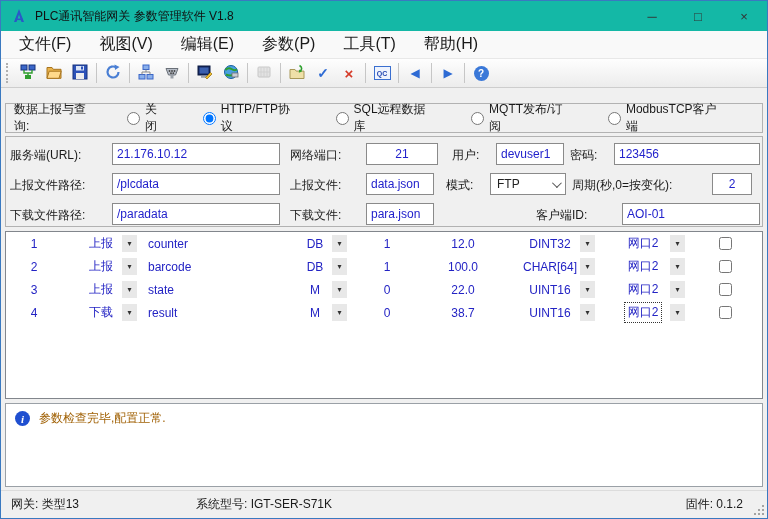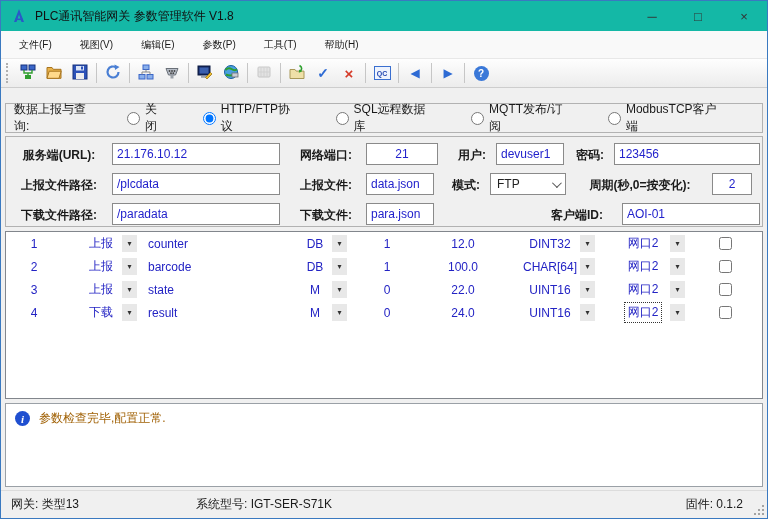--- a/index.html
+++ b/index.html
@@ -11,21 +11,21 @@
   
   .titlebar { height:30px; background:#14b8a6; display:flex; align-items:center; padding-left:8px; flex:0 0 auto; }
   .app-icon { width:20px; height:18px; display:flex; align-items:center; justify-content:center; }
   .title-text { margin-left:6px; font-size:12px; color:#111; }
   .win-controls { margin-left:auto; display:flex; height:100%; }
   .win-btn { width:46px; height:100%; display:flex; align-items:center; justify-content:center;
              font-size:13px; color:#333; background:transparent; border:none; }
 
   
   .menubar { height:27px; background:#f9f9f9; display:flex; align-items:center; padding-left:4px; flex:0 0 auto; }
-  .menu-item { padding:0 14px; height:100%; display:flex; align-items:center; font-size:10px; }
+  .menu-item { padding:0 14px; height:100%; display:flex; align-items:center; font-size:16px; }
 
   
   .toolbar { height:30px; background:linear-gradient(#fefefe,#ececec); border-top:1px solid #e8e8e8;
              border-bottom:1px solid #cdcdcd; display:flex; align-items:center; padding:0 3px; flex:0 0 auto; }
   .tgrip { width:4px; height:20px; border-left:2px dotted #b0b0b0; margin:0 5px 0 2px; }
   .tbtn { width:26px; height:24px; display:flex; align-items:center; justify-content:center; background:transparent; border:none; }
   .tsep { width:1px; height:20px; background:#c6c6c6; margin:0 3px; }
   .glyph-blue { color:#2e6bd4; font-weight:bold; font-size:14px; }
   .glyph-red { color:#d53a28; font-weight:bold; font-size:15px; }
   .glyph-arrow { color:#2e6bd4; font-size:12px; }
@@ -38,21 +38,21 @@
   
   .content { flex:1 1 auto; padding:3px 4px; display:flex; flex-direction:column; overflow:hidden;margin-top:12px; }
   .groupbox { border:1px solid #b2b2b2; background:#f0f0f0; }
 
   .radio-row { height:30px; display:flex; align-items:center; padding-left:8px; margin-bottom:3px; }
   .radio-row .caption { margin-right:26px; }
   .radio-opt { display:flex; align-items:center; margin-right:34px; }
   .radio-opt input { margin-right:5px; width:13px; height:13px; }
 
   .form-box { height:93px; margin-bottom:4px; position:relative; }
-  .flabel { position:absolute; height:24px; line-height:24px; text-align:center; white-space:nowrap;font-weight:bold; }
+  .flabel { position:absolute; height:24px; line-height:24px; text-align:left; white-space:nowrap; }
   .finput { position:absolute; height:22px; border:1px solid #8a8a8a; background:#fff; color:#2222cc;
             font-family:"Liberation Sans","DejaVu Sans",sans-serif; font-size:12px; padding:0 4px; }
   .finput.center { text-align:center; }
   .fselect { position:absolute; height:22px; border:1px solid #8a8a8a; background:#fff; display:flex;
              align-items:center; padding:0 6px; color:#222; }
   .fselect .chev { margin-left:auto; width:7px; height:7px; border-right:1.5px solid #555;
                    border-bottom:1.5px solid #555; transform:rotate(45deg) translateY(-2px); }
   .r1 { top:6px; } .r2 { top:36px; } .r3 { top:66px; }
 
   
@@ -375,21 +375,21 @@
         <span class="cell c-mode">
             <span class="cell-val">下载</span>
             <button class="ddbtn">▾</button>
           </span>
         <span class="cell c-name left">result</span>
         <span class="cell c-area">
             <span class="cell-val">M</span>
             <button class="ddbtn">▾</button>
           </span>
         <span class="cell c-block">0</span>
-        <span class="cell c-addr">24.0</span>
+        <span class="cell c-addr">38.7</span>
         <span class="cell c-type">
             <span class="cell-val">UINT16</span>
             <button class="ddbtn">▾</button>
           </span>
         <span class="cell c-port">
             <span class="cell-val focused">网口2</span>
             <button class="ddbtn">▾</button>
           </span>
         <span class="cell c-chk">
             <input type="checkbox" class="rowchk" style="">

